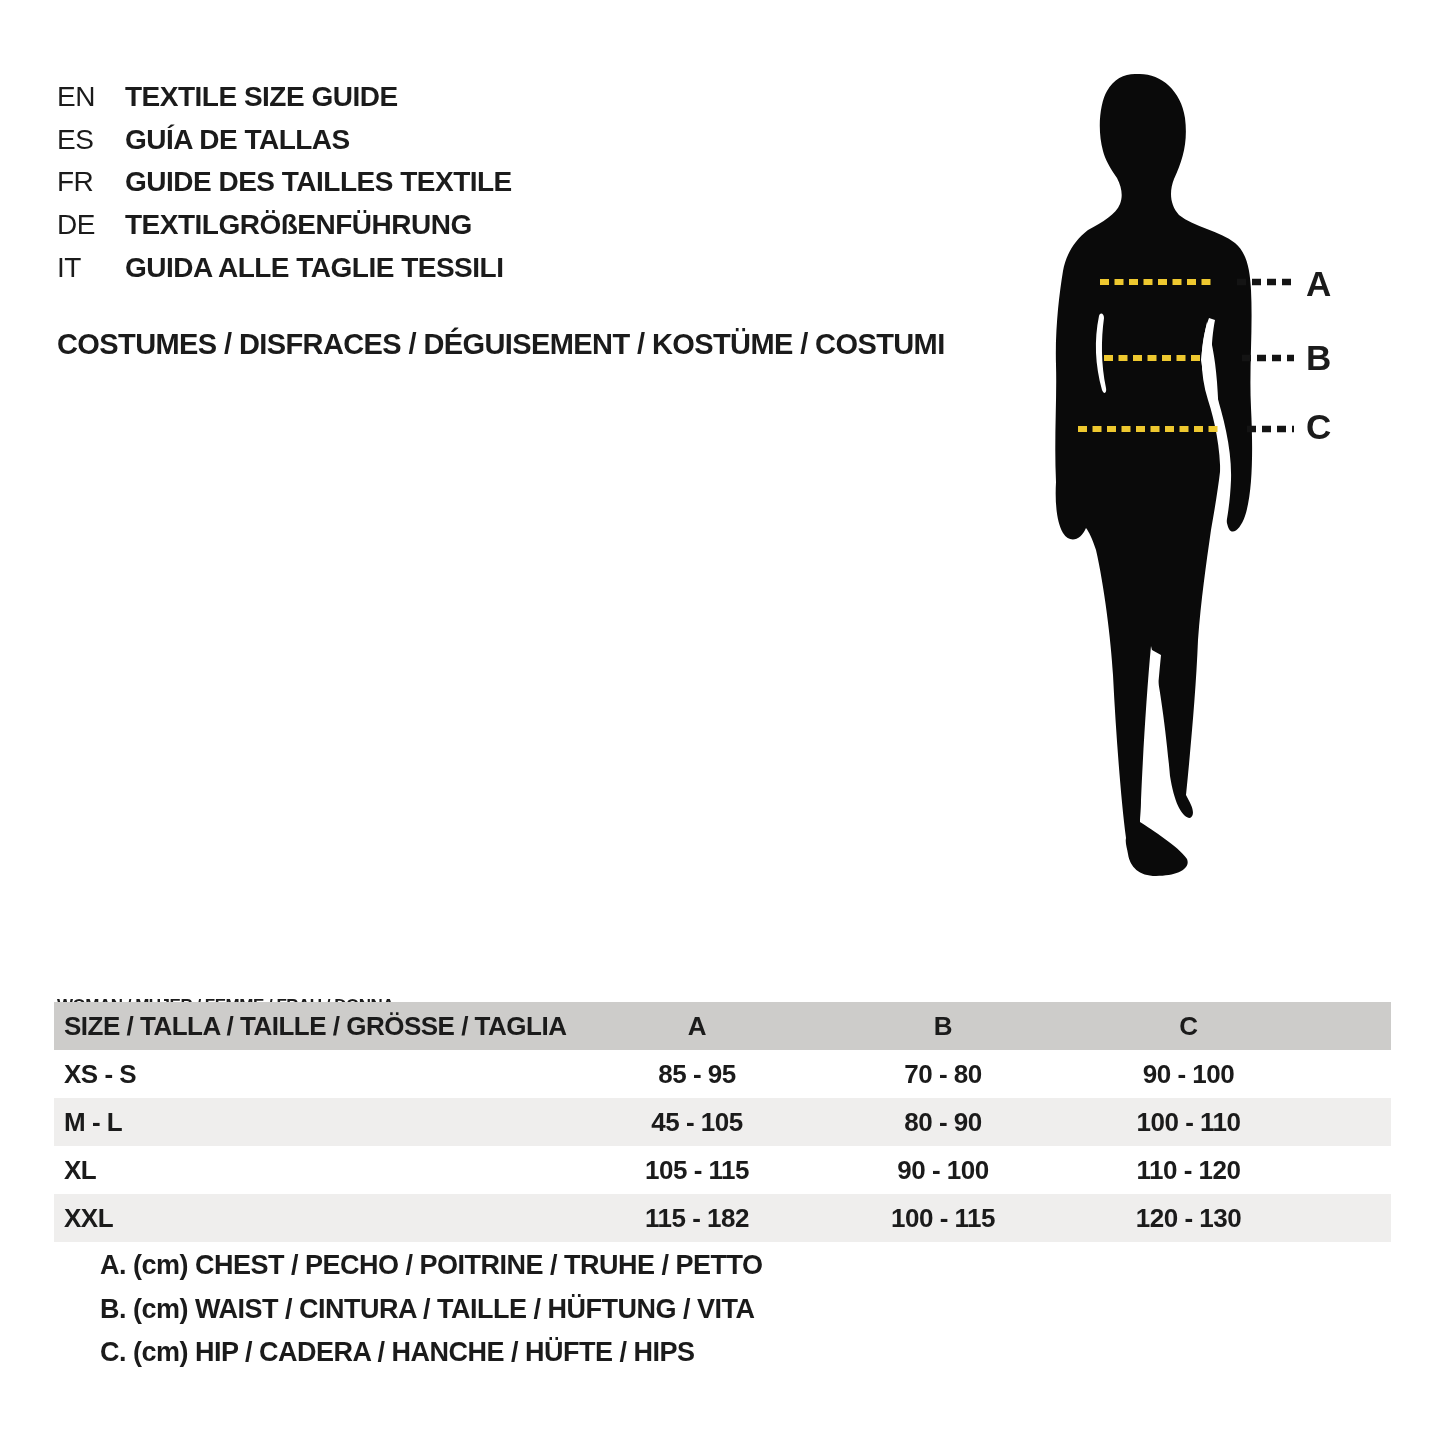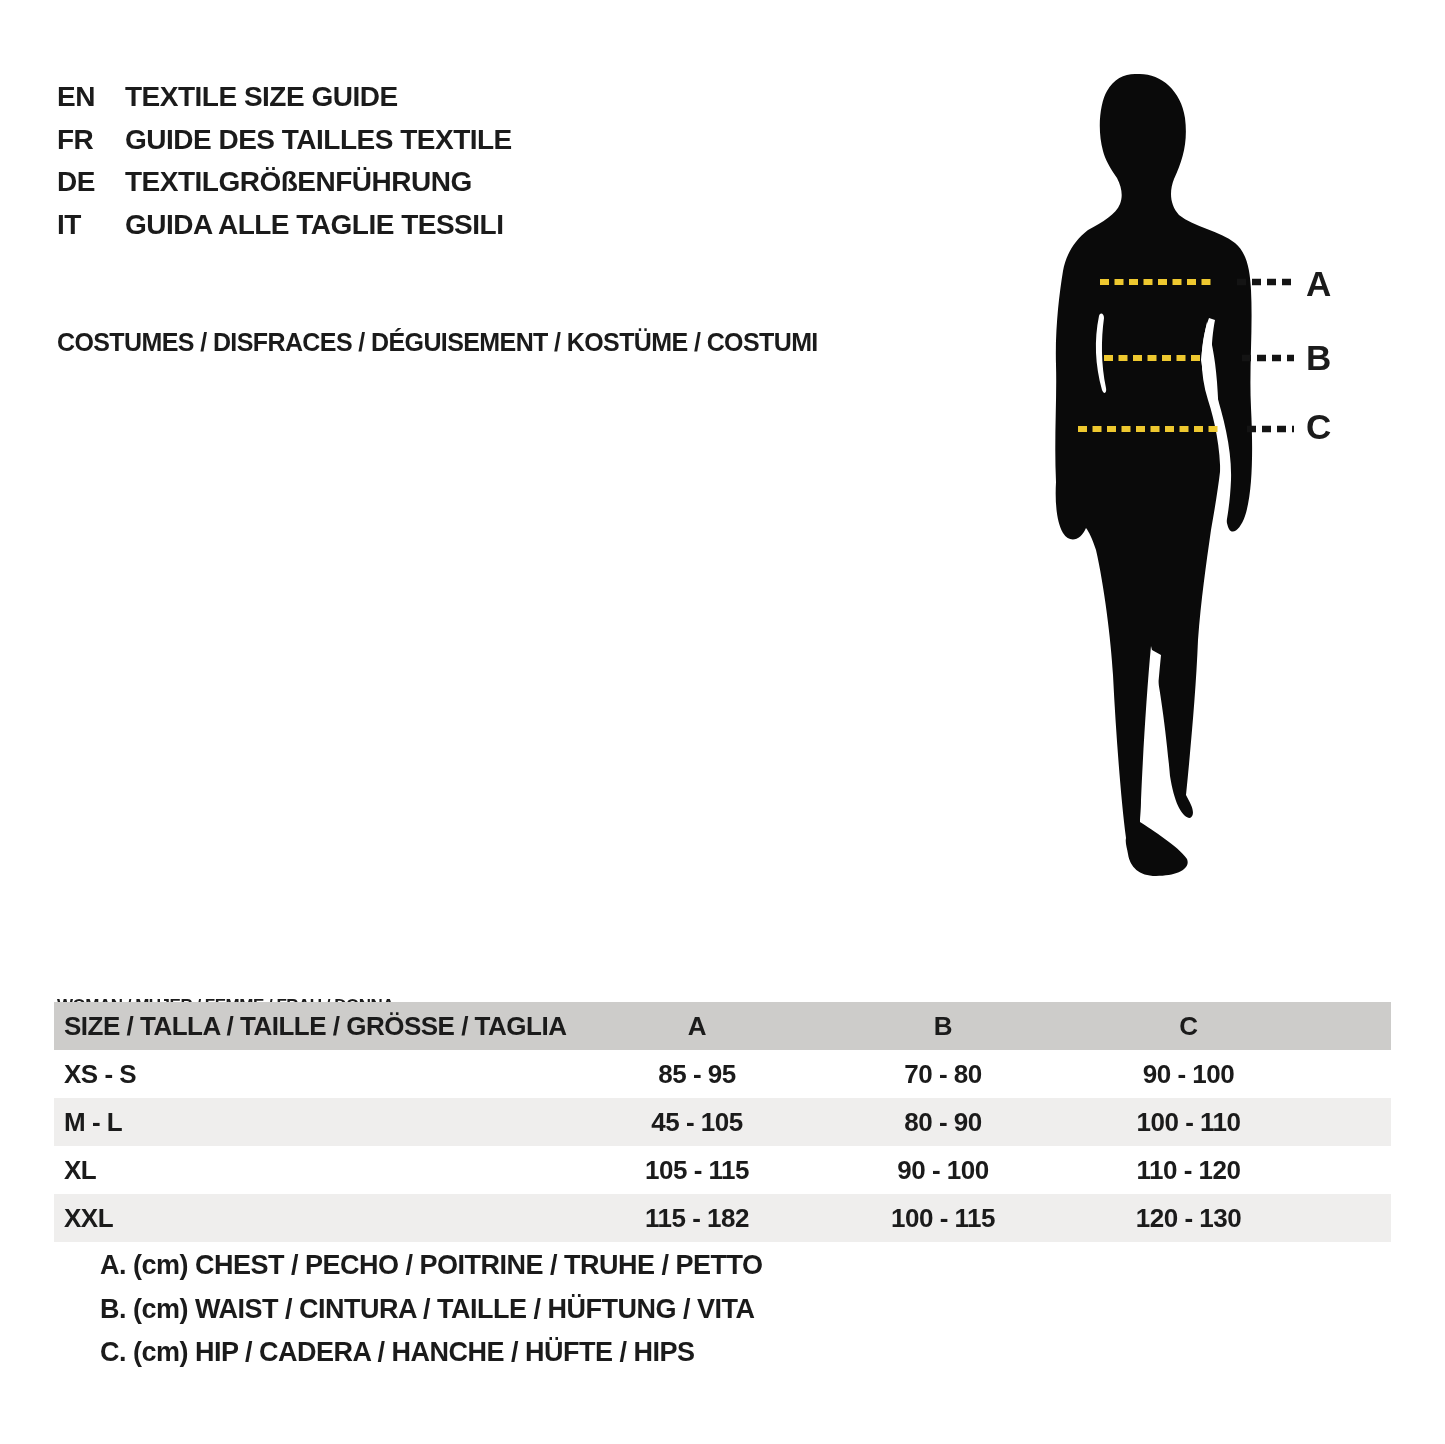--- a/index.html
+++ b/index.html
@@ -24,36 +24,36 @@
   }
   .lang-row {
     display: flex;
     height: 42.6px;
     align-items: center;
   }
   .lang-code {
     width: 68px;
     flex: 0 0 68px;
     font-size: 28px;
-    font-weight: 700;
+    font-weight: 400;
     letter-spacing: -0.5px;
   }
   .lang-label {
     font-size: 28px;
     font-weight: 600;
     letter-spacing: -0.5px;
     white-space: nowrap;
   }
 
   
   .category-title {
     position: absolute;
     left: 57px;
     top: 328px;
-    font-size: 25px;
+    font-size: 29px;
     font-weight: 700;
     letter-spacing: -0.6px;
     white-space: nowrap;
   }
 
   
   .figure-svg {
     position: absolute;
     left: 1020px;
     top: 60px;
@@ -130,20 +130,24 @@
     white-space: nowrap;
   }
 </style>
 </head>
 <body>
 
 <div class="lang-list">
   <div class="lang-row">
     <span class="lang-code">EN</span>
     <span class="lang-label">TEXTILE SIZE GUIDE</span>
+  </div>
+  <div class="lang-row">
+    <span class="lang-code">ES</span>
+    <span class="lang-label">GUÍA DE TALLAS</span>
   </div>
   <div class="lang-row">
     <span class="lang-code">FR</span>
     <span class="lang-label">GUIDE DES TAILLES TEXTILE</span>
   </div>
   <div class="lang-row">
     <span class="lang-code">DE</span>
     <span class="lang-label">TEXTILGRÖßENFÜHRUNG</span>
   </div>
   <div class="lang-row">

